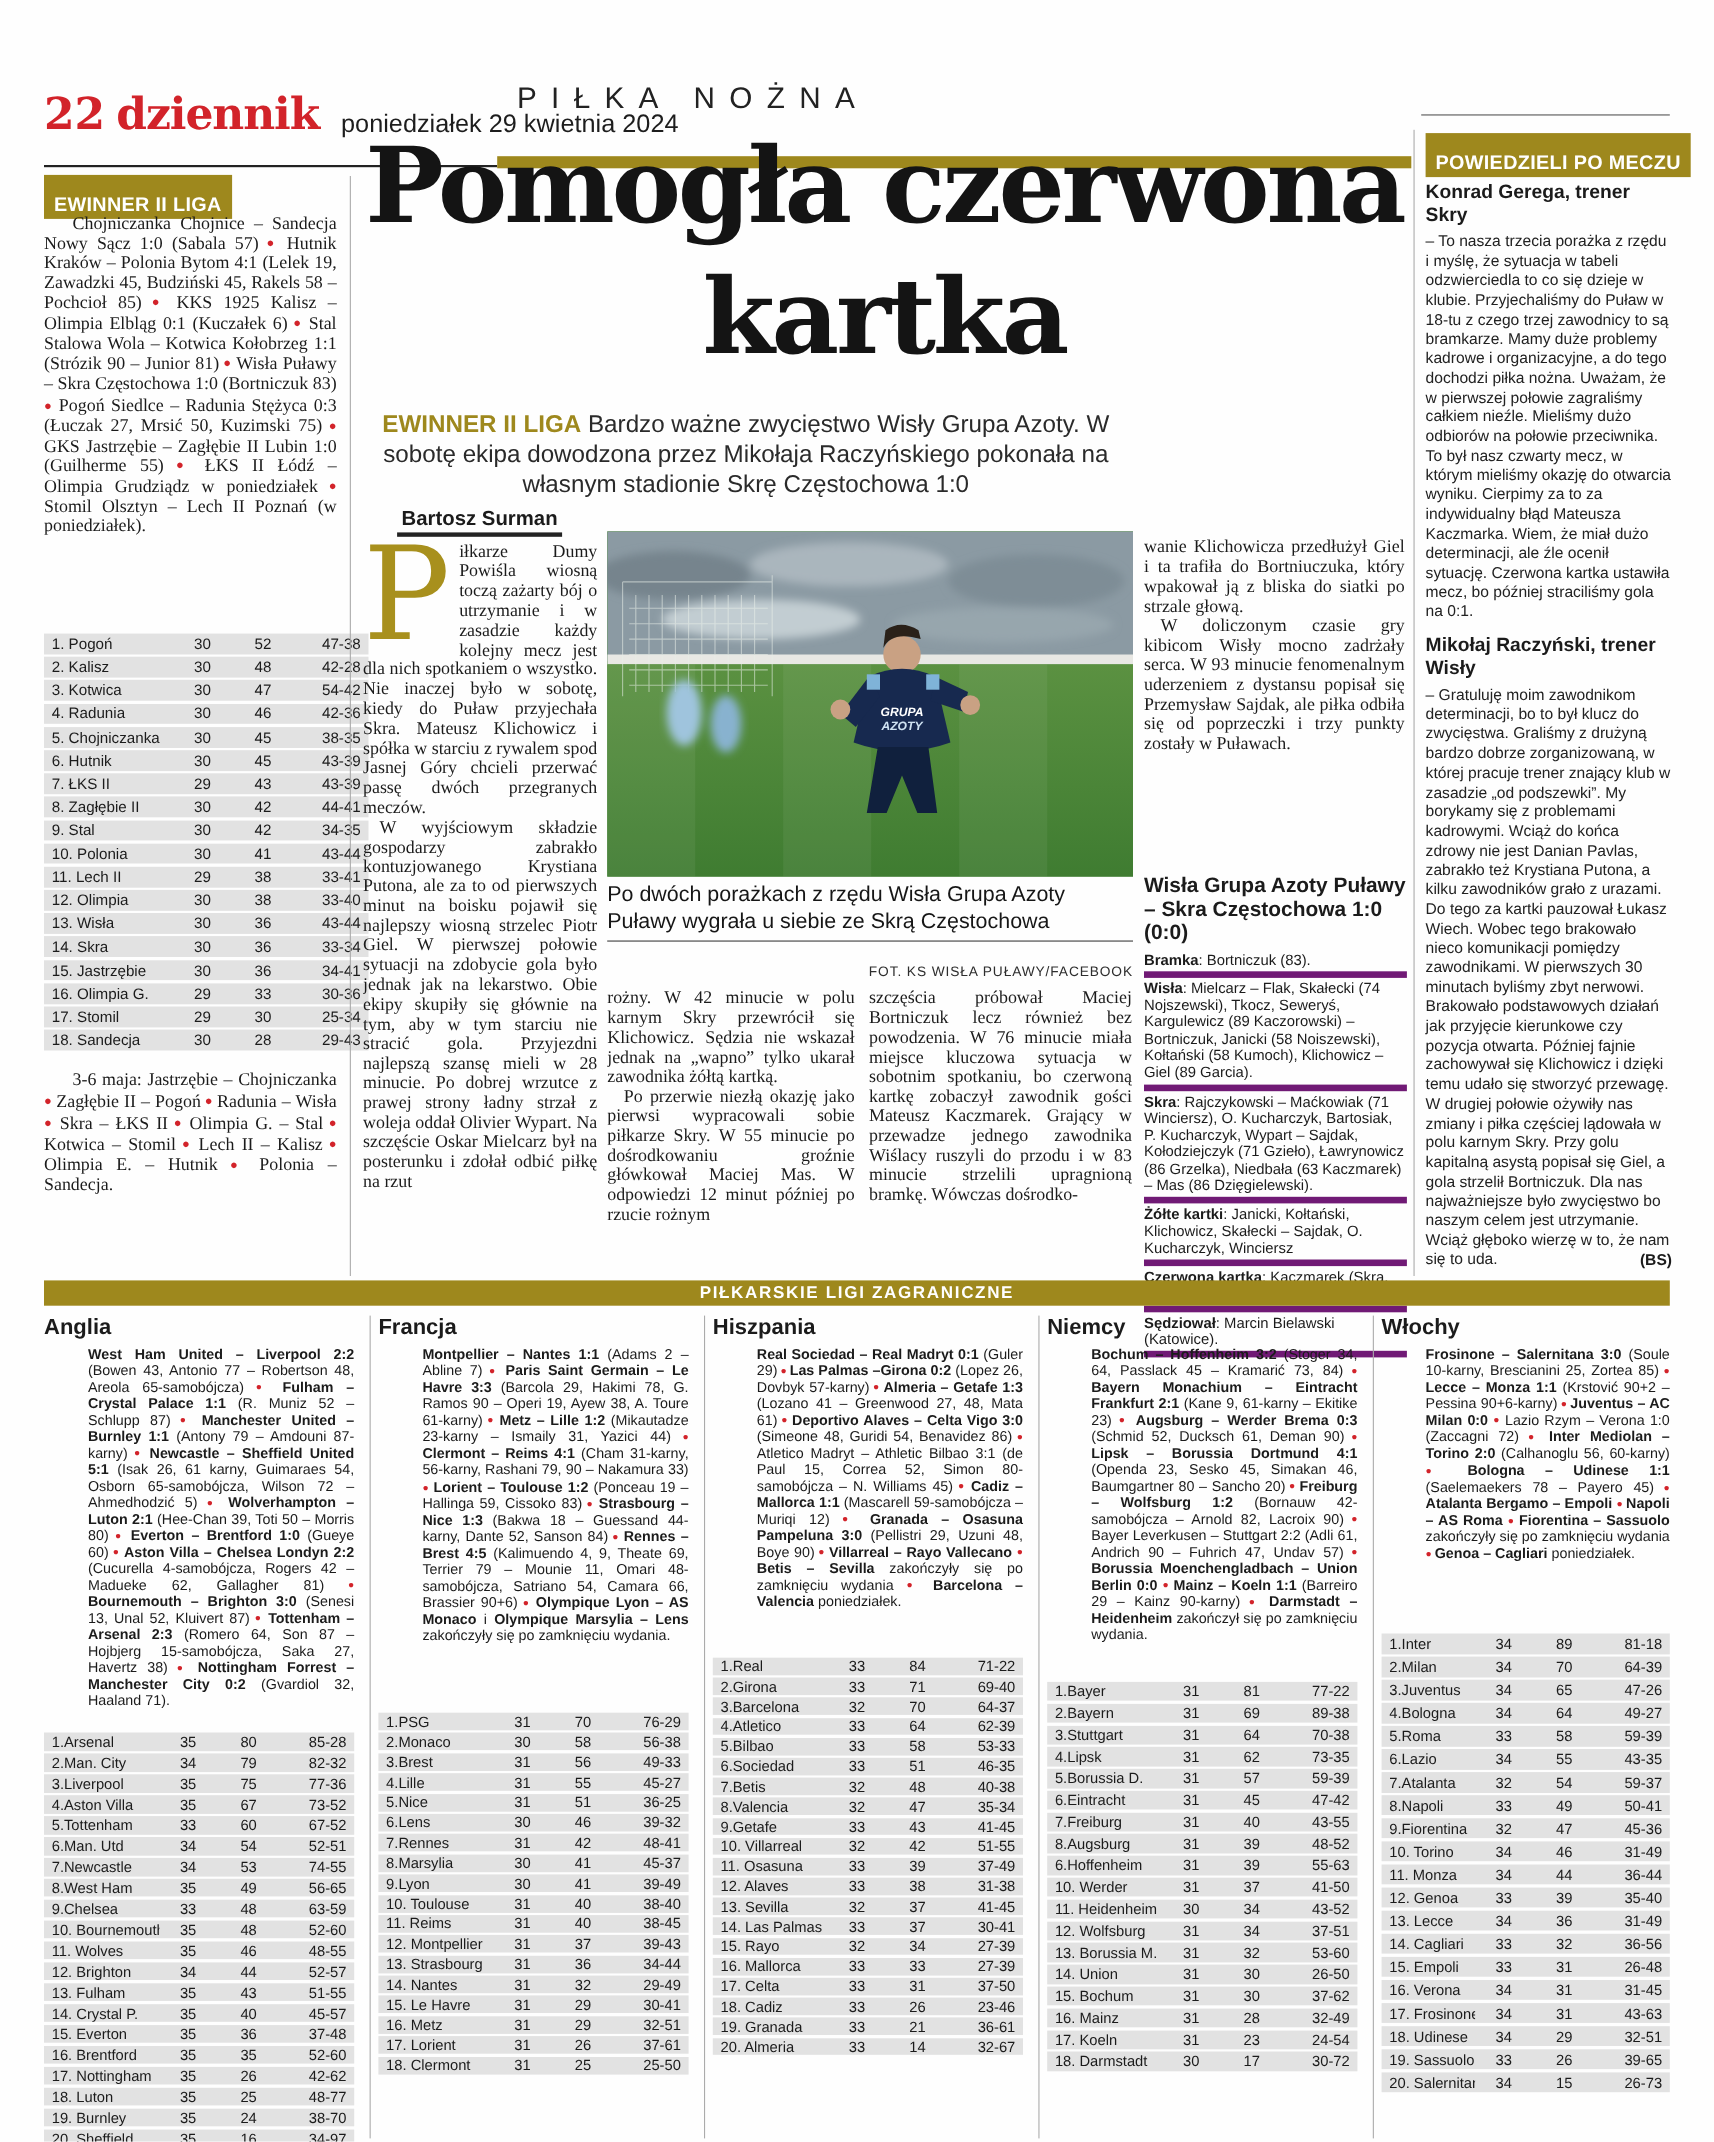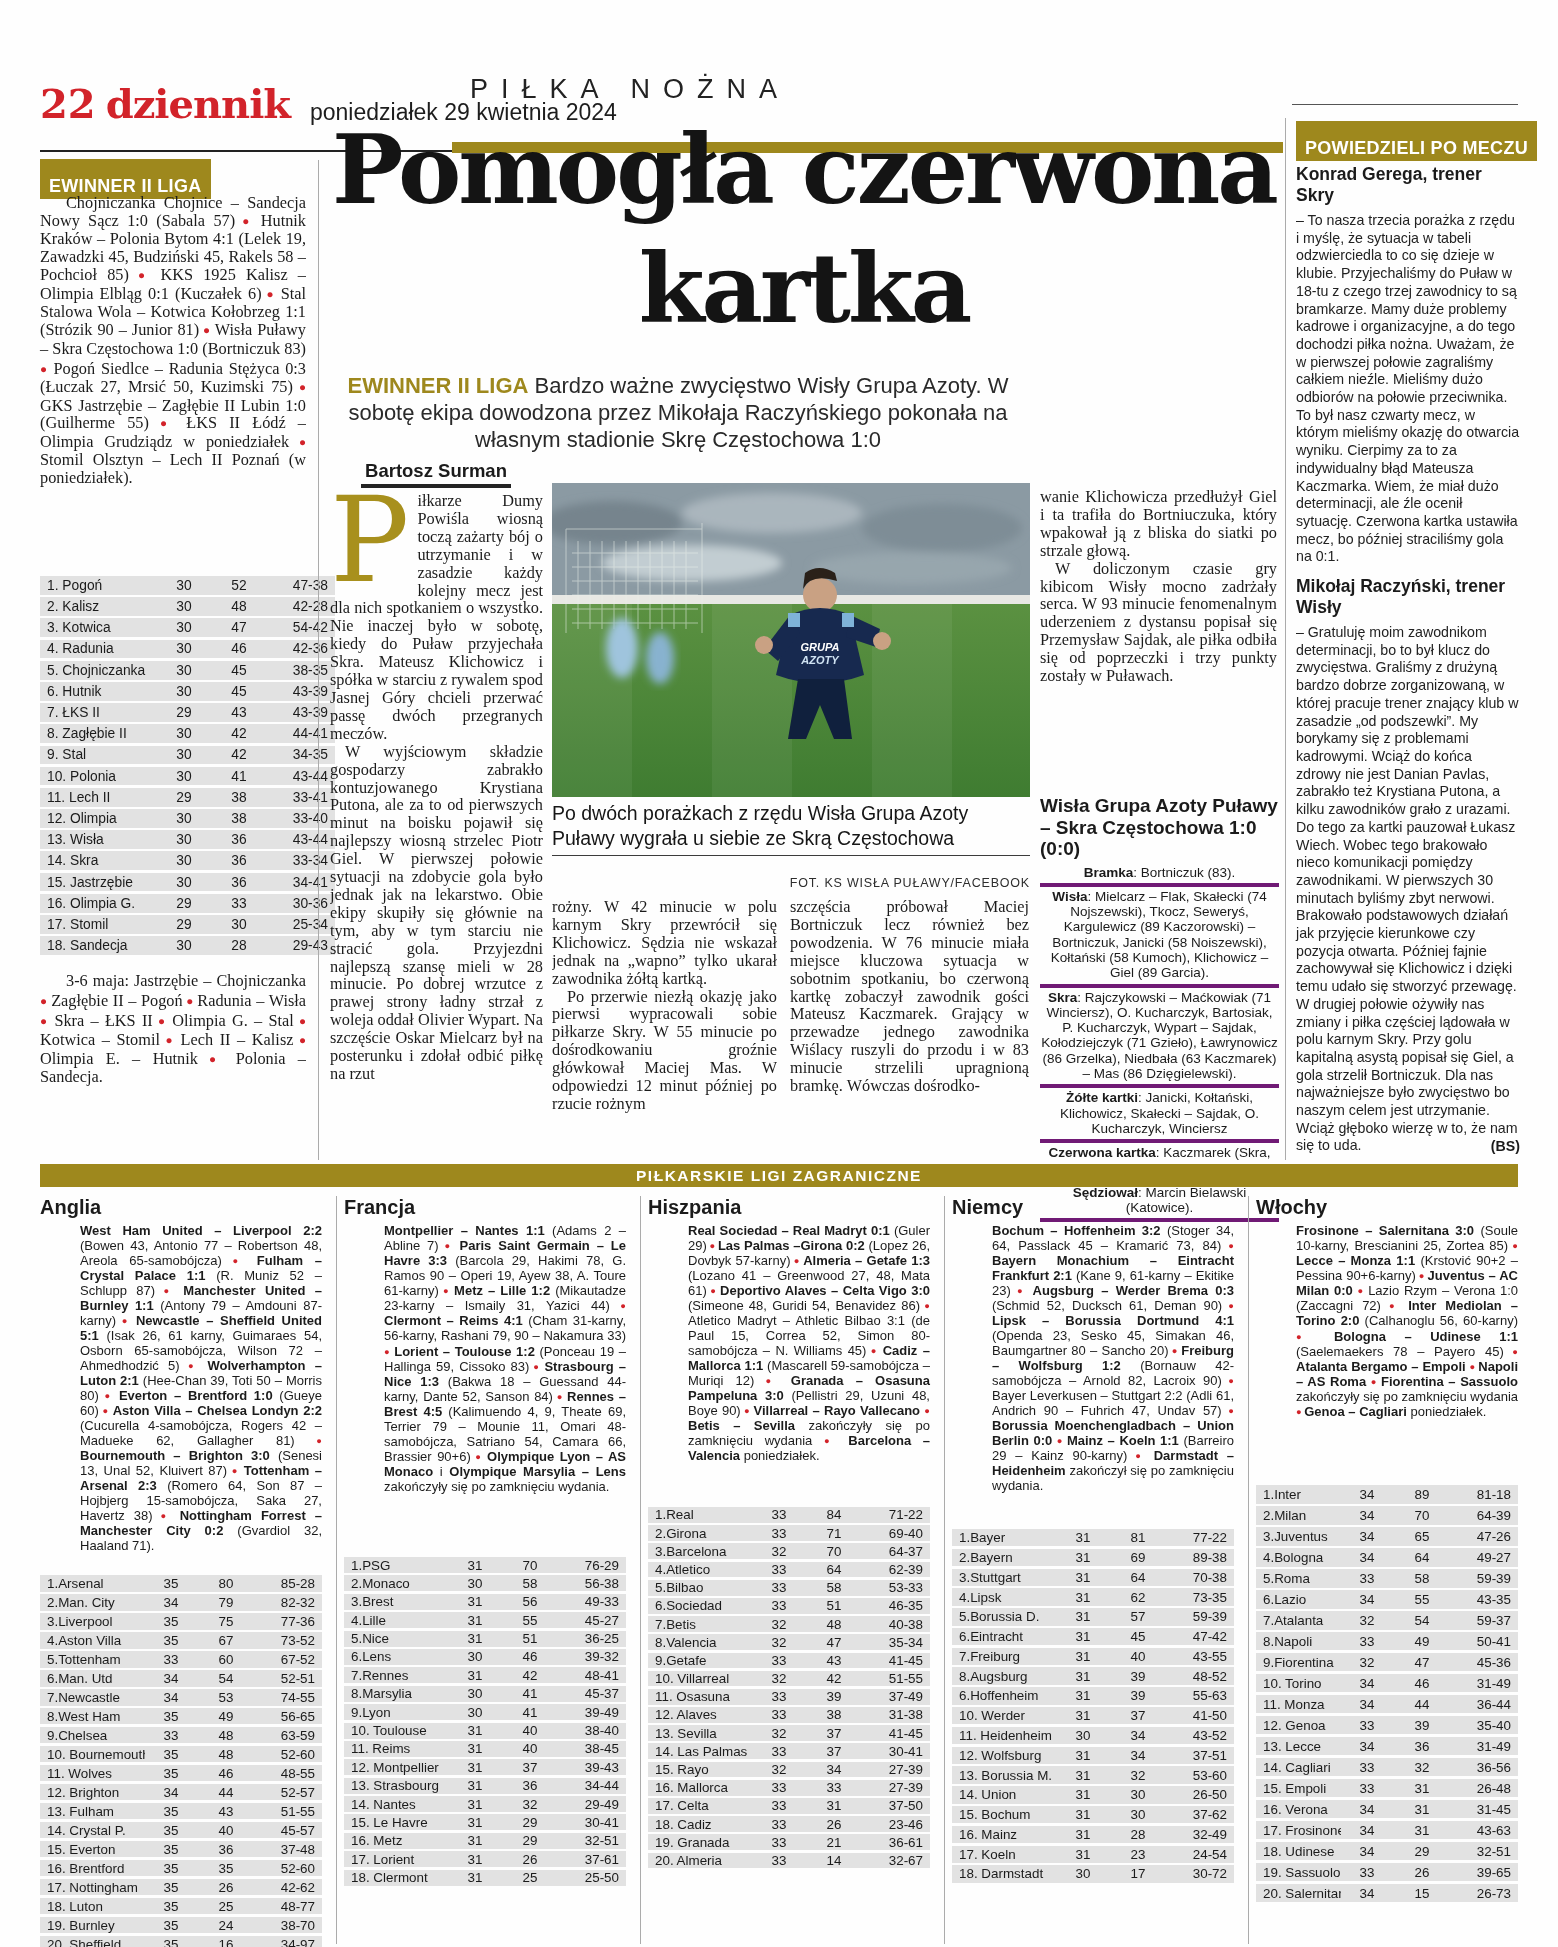--- a/index.html
+++ b/index.html
@@ -73,22 +73,22 @@
   
   #photo{left:552px;top:483px;width:478px;height:314px;overflow:hidden;background:#47823a;}
   #caption-block{left:552px;top:801px;width:478px;font-family:var(--sans);}
   #photo-caption{font:400 19.5px/24.5px var(--sans);color:#161616;}
   #photo-credit{margin-top:5px;border-top:1px solid #3c3c3c;padding-top:20px;
       text-align:right;font:400 12.5px var(--sans);letter-spacing:.8px;color:#2e2e2e;}
 
   
   #match-block{left:1040px;top:795px;width:239px;font-family:var(--sans);}
   #match-title{font:700 19px/21.5px var(--sans);margin-bottom:3px;}
-  .mrow{font:400 13.5px/15.3px var(--sans);border-bottom:4px solid #701a75;
-      padding:2px 0 3px;text-align:center;}
+  .mrow{font:400 13.5px/15.3px var(--sans);border-bottom:6px solid #701a75;
+      padding:2px 0 3px;}
   .mrow b{font-weight:700;}
 
   
   #quotes-label{left:1296px;top:121px;}
   #quotes{left:1296px;top:154px;width:224px;font-family:var(--sans);}
   .q-name{font:700 17.5px/21px var(--sans);margin:10px 0 6px;}
   .q-text{font:400 14.2px/17.7px var(--sans);color:#222;}
   #quote-sign{text-align:right;font:700 14.2px var(--sans);margin-top:-17px;}
 
   

